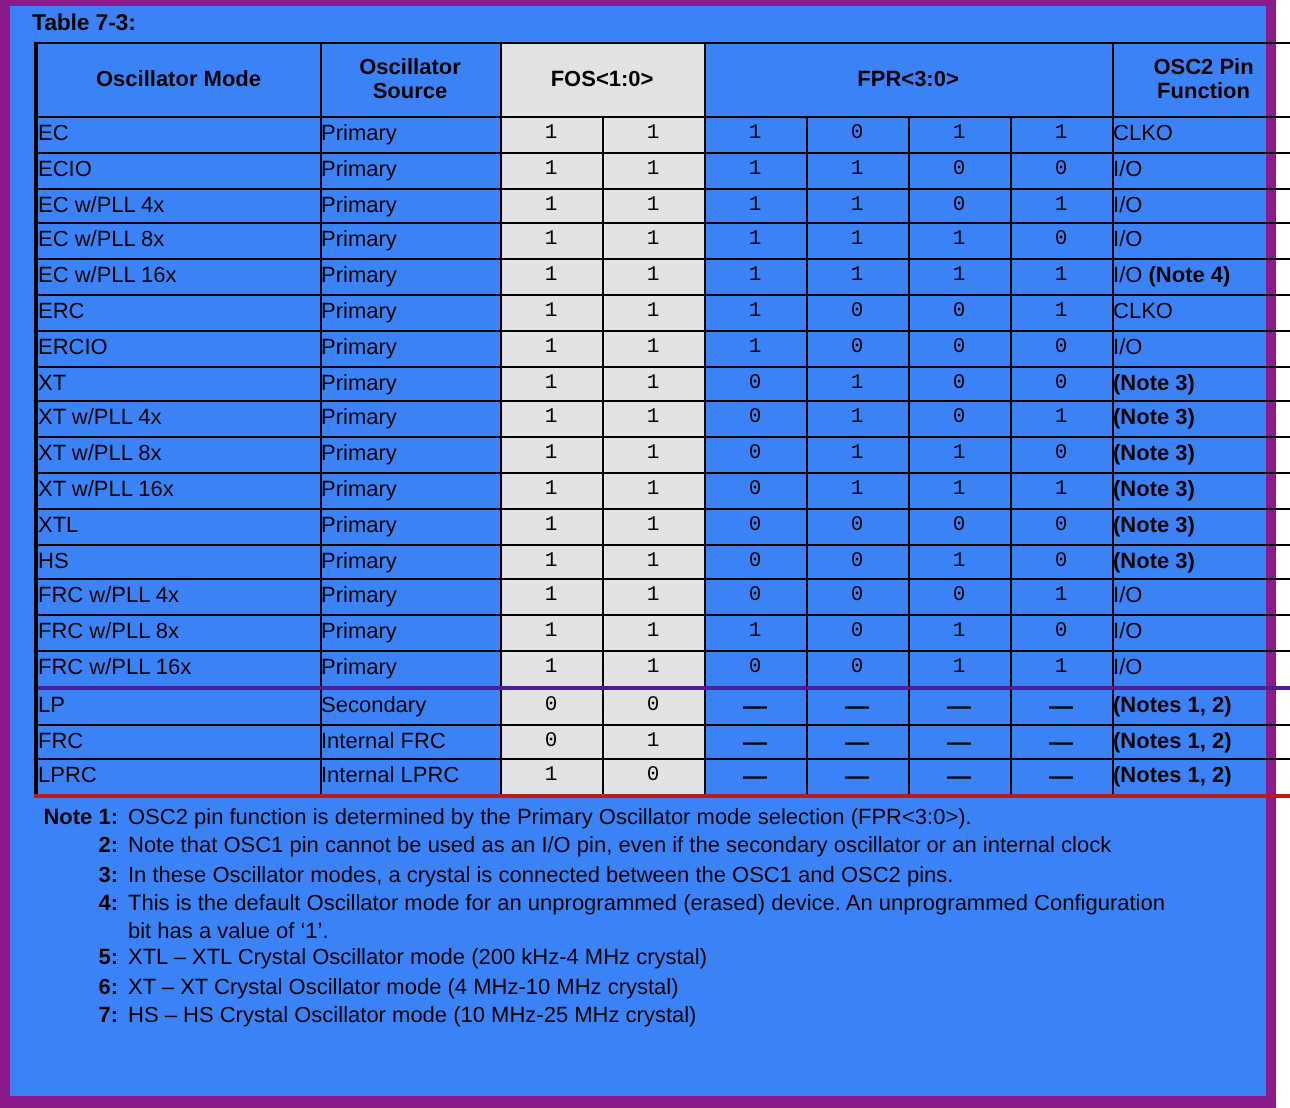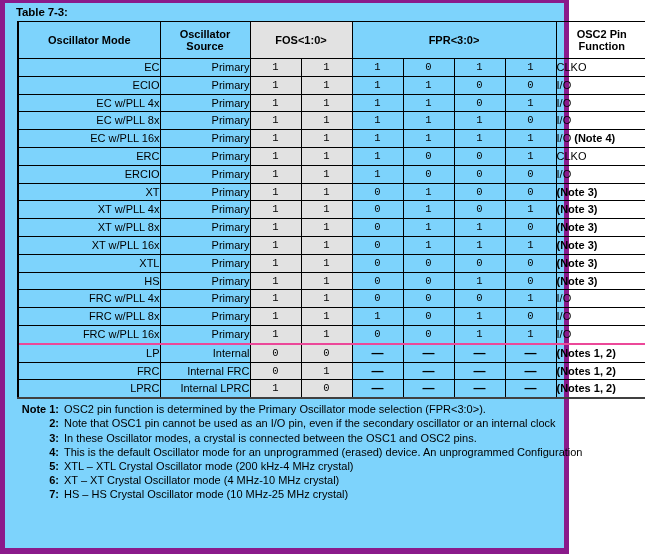--- a/index.html
+++ b/index.html
@@ -9,28 +9,28 @@
   }
   body {
     width: 645px;
     height: 554px;
     font-family: "Liberation Sans", sans-serif;
     color: #000000;
     overflow: hidden;
   }
   #page {
     position: relative;
-    width: 569px;
+    width: 638px;
     height: 554px;
     box-sizing: border-box;
     border-left: 5px solid #8B1A8B;
     border-right: 5px solid #8B1A8B;
     border-top: 3px solid #8B1A8B;
     border-bottom: 6px solid #8B1A8B;
-    background: #7dd3fc;
+    background: #3b82f6;
   }
   #inner {
     position: relative;
     width: 635px;
     height: 545px;
     padding: 0;
     box-sizing: border-box;
   }
 
   
@@ -79,21 +79,21 @@
     text-align: center;
   }
   
   col.c-mode   { width: 142px; }
   col.c-src    { width: 90px; }
   col.c-fos    { width: 51px; }
   col.c-fpr    { width: 51px; }
   col.c-osc2   { width: 92px; }
 
   td.mode, td.src {
-    text-align: right;
+    text-align: left;
     padding-left: 5px;
     height: 16.8px;
     line-height: 16.8px;
     white-space: nowrap;
   }
   td.bit {
     text-align: center;
     font-family: "Liberation Mono", monospace;
     font-size: 10.5px;
     height: 16.8px;
@@ -109,24 +109,24 @@
   td.osc2 {
     text-align: left;
     padding-left: 5px;
     height: 16.8px;
     line-height: 16.8px;
     white-space: nowrap;
   }
   td.osc2 b, .bold { font-weight: bold; }
 
   tr.group-break > td {
-    border-top: 2px solid #ec4899;
+    border-top: 2px solid #4c1d95;
   }
   tbody tr:last-child > td {
-    border-bottom: 2px solid #404040;
+    border-bottom: 2px solid #b91c1c;
   }
   thead tr > th {
     border-top: 2px solid #000000;
   }
   thead tr > th:first-child { border-left: 2px solid #000000; }
   thead tr > th:last-child  { border-right: 2px solid #000000; }
   tbody tr > td:first-child { border-left: 2px solid #000000; }
   tbody tr > td:last-child  { border-right: 2px solid #000000; }
   thead tr > th { border-bottom: 2px solid #000000; }
 
@@ -366,21 +366,21 @@
               <td class="bit shaded first-of-group">1</td>
               <td class="bit shaded last-of-group">1</td>
               <td class="bit first-of-group">0</td>
               <td class="bit">0</td>
               <td class="bit">1</td>
               <td class="bit last-of-group">1</td>
               <td class="osc2"><span>I/O</span></td>
             </tr>
             <tr class="group-break">
               <td class="mode">LP</td>
-              <td class="src">Internal</td>
+              <td class="src">Secondary</td>
               <td class="bit shaded first-of-group">0</td>
               <td class="bit shaded last-of-group">0</td>
               <td class="dash first-of-group">—</td>
               <td class="dash">—</td>
               <td class="dash">—</td>
               <td class="dash last-of-group">—</td>
               <td class="osc2"><span class="bold">(Notes 1, 2)</span></td>
             </tr>
             <tr>
               <td class="mode">FRC</td>
@@ -418,20 +418,21 @@
           <div class="note-body">Note that OSC1 pin cannot be used as an I/O pin, even if the secondary oscillator or an internal clock</div>
         </div>
         <div class="note-line">
           <div class="note-tag rest">3:</div>
           <div class="note-body">In these Oscillator modes, a crystal is connected between the OSC1 and OSC2 pins.</div>
         </div>
         <div class="note-line">
           <div class="note-tag rest">4:</div>
           <div class="note-body">This is the default Oscillator mode for an unprogrammed (erased) device. An unprogrammed Configuration</div>
         </div>
+        <div class="note-cont">bit has a value of ‘1’.</div>
         <div class="note-line">
           <div class="note-tag rest">5:</div>
           <div class="note-body">XTL – XTL Crystal Oscillator mode (200 kHz-4 MHz crystal)</div>
         </div>
         <div class="note-line">
           <div class="note-tag rest">6:</div>
           <div class="note-body">XT – XT Crystal Oscillator mode (4 MHz-10 MHz crystal)</div>
         </div>
         <div class="note-line">
           <div class="note-tag rest">7:</div>

